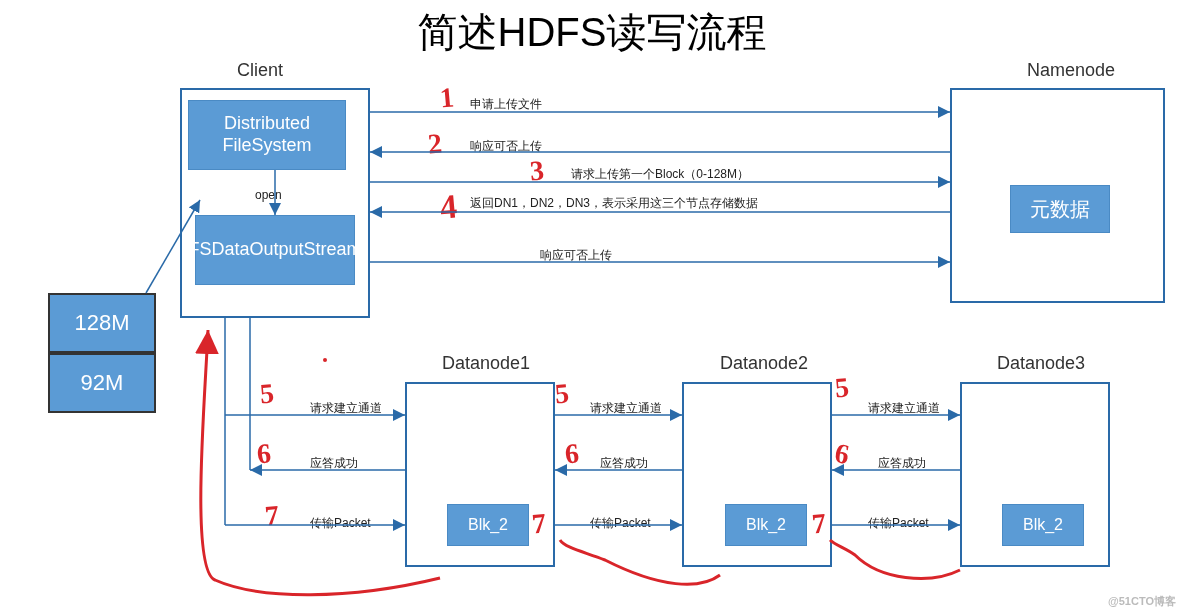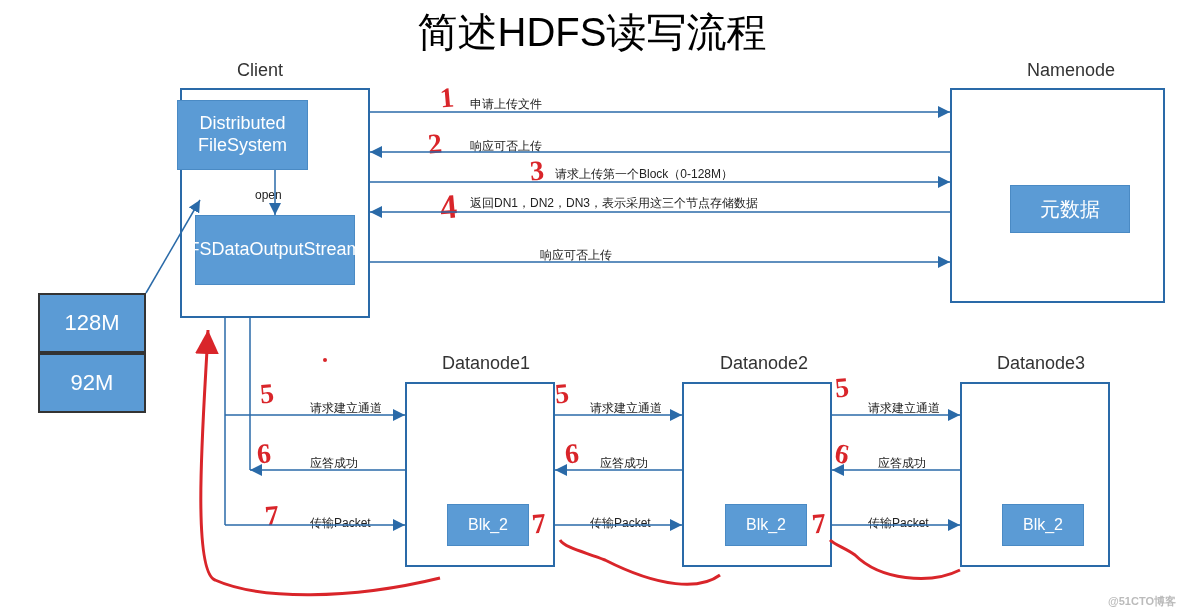--- a/index.html
+++ b/index.html
@@ -44,20 +44,21 @@
   }
   .file-box {
     position: absolute;
     background: #5b9bd5;
     color: #fff;
     display: flex;
     align-items: center;
     justify-content: center;
     font-size: 22px;
     border: 2px solid #333;
+    margin-left: 10px;
   }
   svg.arrows {
     position: absolute;
     top: 0; left: 0;
     width: 1184px; height: 613px;
     pointer-events: none;
   }
   .red-annot {
     position: absolute;
     color: #d9252a;
@@ -78,33 +79,33 @@
 </head>
 <body>
 
 <div class="title">简述HDFS读写流程</div>
 
 <div class="label" style="left:225px;top:60px">Client</div>
 <div class="label" style="left:1015px;top:60px">Namenode</div>
 
 <div class="box" style="left:180px;top:88px;width:190px;height:230px"></div>
 
-<div class="fill-box" style="left:177px;top:100px;width:131px;height:70px;line-height:1.2">
+<div class="fill-box" style="left:188px;top:100px;width:158px;height:70px;line-height:1.2">
   <span>Distributed FileSystem</span>
 </div>
 
 <div class="small-label" style="position:absolute;left:255px;top:188px">open</div>
 
 <div class="fill-box" style="left:195px;top:215px;width:160px;height:70px;line-height:1.2">
   <span>FSDataOutputStream</span>
 </div>
 
 <div class="box" style="left:950px;top:88px;width:215px;height:215px"></div>
 
-<div class="fill-box" style="left:1010px;top:185px;width:120px;height:48px;font-size:20px">
+<div class="fill-box" style="left:1010px;top:185px;width:100px;height:48px;font-size:20px">
   <span>元数据</span>
 </div>
 
 <div class="file-box" style="left:38px;top:293px;width:108px;height:60px">
   <span>128M</span>
 </div>
 <div class="file-box" style="left:38px;top:353px;width:108px;height:60px">
   <span>92M</span>
 </div>
 
@@ -121,21 +122,21 @@
 </div>
 <div class="fill-box" style="left:725px;top:504px;width:82px;height:42px;font-size:16px">
   <span>Blk_2</span>
 </div>
 <div class="fill-box" style="left:1002px;top:504px;width:82px;height:42px;font-size:16px">
   <span>Blk_2</span>
 </div>
 
 <div class="small-label" style="position:absolute;left:470px;top:96px">申请上传文件</div>
 <div class="small-label" style="position:absolute;left:470px;top:138px">响应可否上传</div>
-<div class="small-label" style="position:absolute;left:555px;top:166px">请求上传第一个Block（0-128M）</div>
+<div class="small-label" style="position:absolute;left:571px;top:166px">请求上传第一个Block（0-128M）</div>
 <div class="small-label" style="position:absolute;left:470px;top:195px">返回DN1，DN2，DN3，表示采用这三个节点存储数据</div>
 <div class="small-label" style="position:absolute;left:540px;top:247px">响应可否上传</div>
 
 <div class="small-label" style="position:absolute;left:310px;top:400px">请求建立通道</div>
 <div class="small-label" style="position:absolute;left:310px;top:455px">应答成功</div>
 <div class="small-label" style="position:absolute;left:310px;top:515px">传输Packet</div>
 
 <div class="small-label" style="position:absolute;left:590px;top:400px">请求建立通道</div>
 <div class="small-label" style="position:absolute;left:600px;top:455px">应答成功</div>
 <div class="small-label" style="position:absolute;left:590px;top:515px">传输Packet</div>

